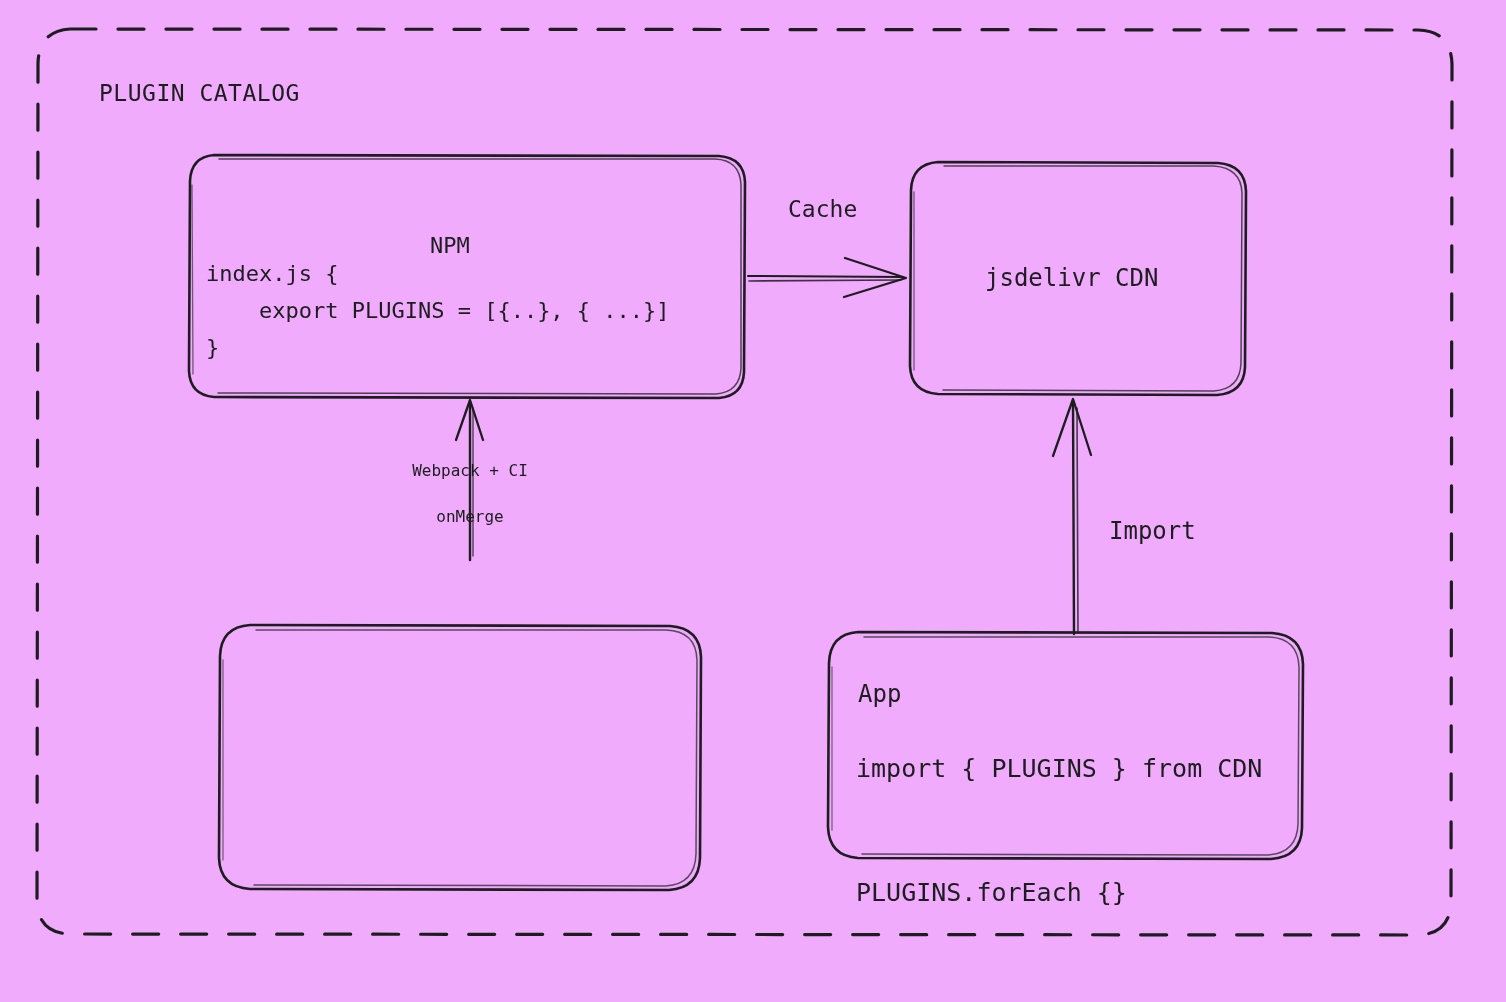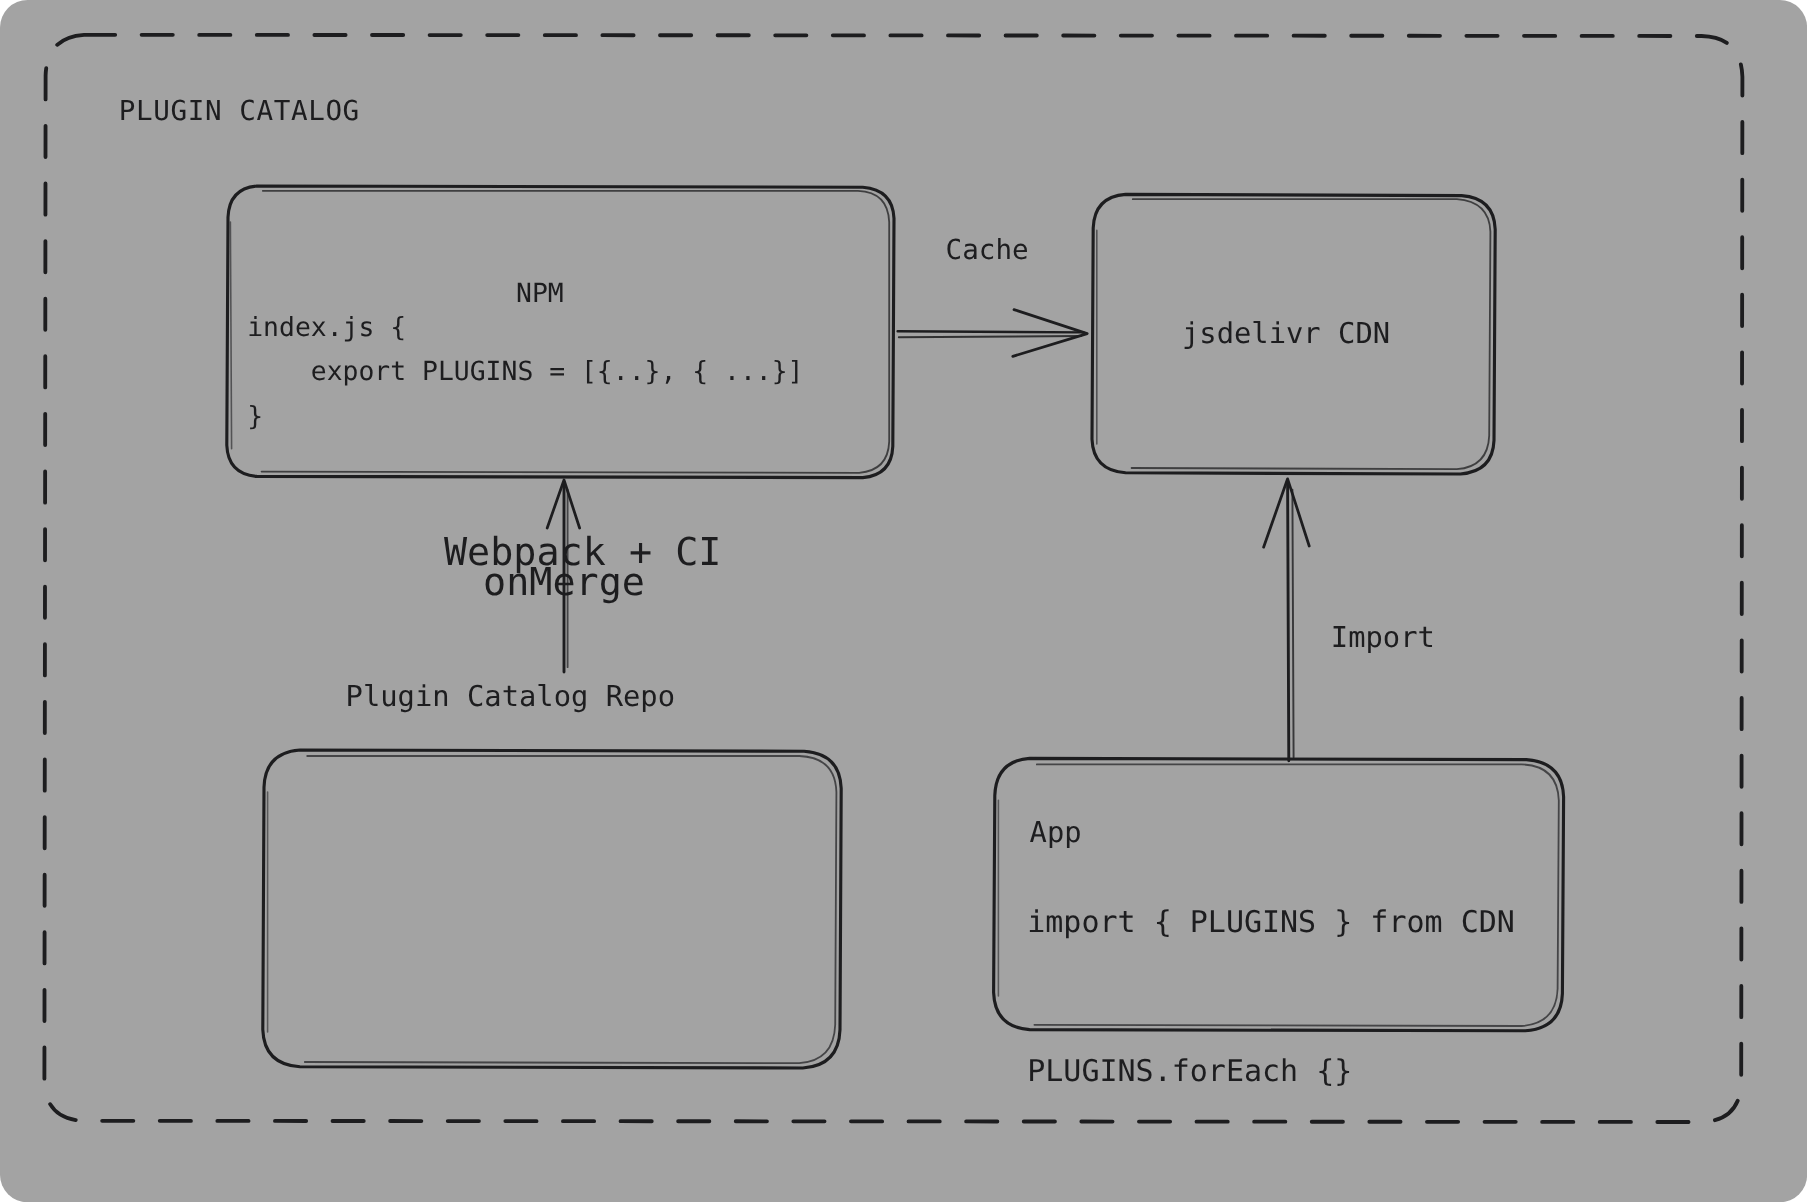--- a/index.html
+++ b/index.html
@@ -8,23 +8,22 @@
     padding: 0;
     background: #ffffff;
   }
   body {
     font-family: "DejaVu Sans Mono", "Liberation Mono", monospace;
   }
   #canvas {
     position: relative;
     width: 1506px;
     height: 1002px;
-    background: #a3a3a3;
+    background: #f0abfc;
     overflow: hidden;
-    border-radius: 23px;
   }
   #sketch-layer {
     position: absolute;
     left: 0;
     top: 0;
     width: 1506px;
     height: 1002px;
     pointer-events: none;
   }
   .txt {
@@ -66,22 +65,22 @@
 
   
   #label-cache {
     left: 788px;
     top: 198px;
     font-size: 23px;
   }
   #label-build {
     left: 370px;
     top: 448px;
-    font-size: 32px;
-    line-height: 25px;
+    font-size: 16px;
+    line-height: 46px;
     text-align: center;
     width: 200px;
   }
   #label-import {
     left: 1109px;
     top: 519px;
     font-size: 24px;
   }
 
   
@@ -177,21 +176,20 @@
 
   <div class="txt" id="cdn-title">jsdelivr CDN</div>
 
   <div class="txt" id="label-cache">Cache</div>
 
   <div class="txt" id="label-build">Webpack + CI
 onMerge</div>
 
   <div class="txt" id="label-import">Import</div>
 
-  <div class="txt" id="repo-caption">Plugin Catalog Repo</div>
 
 
   <div class="txt" id="app-title">App</div>
 
   <div class="txt" id="app-code">import { PLUGINS } from CDN
 
 PLUGINS.forEach {}</div>
 
 </div>
 

